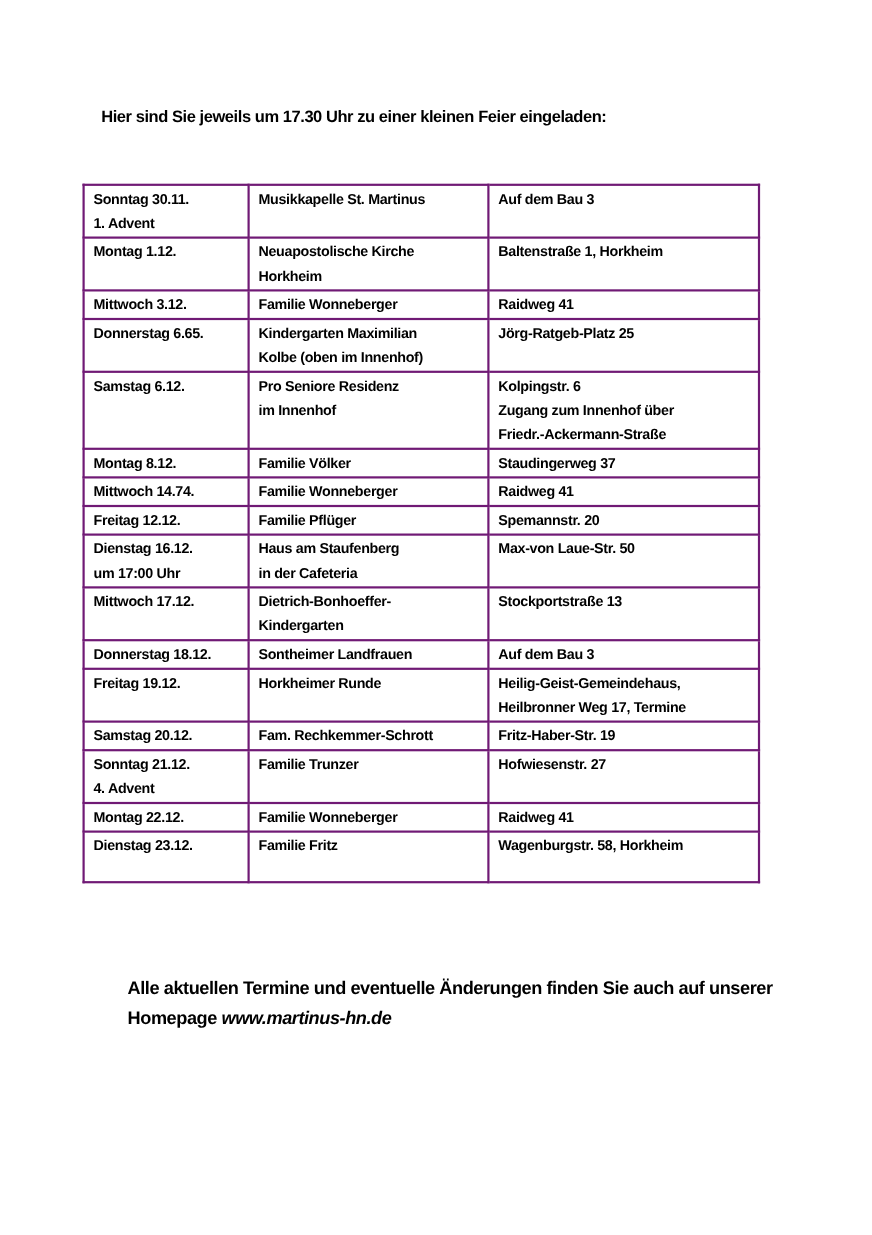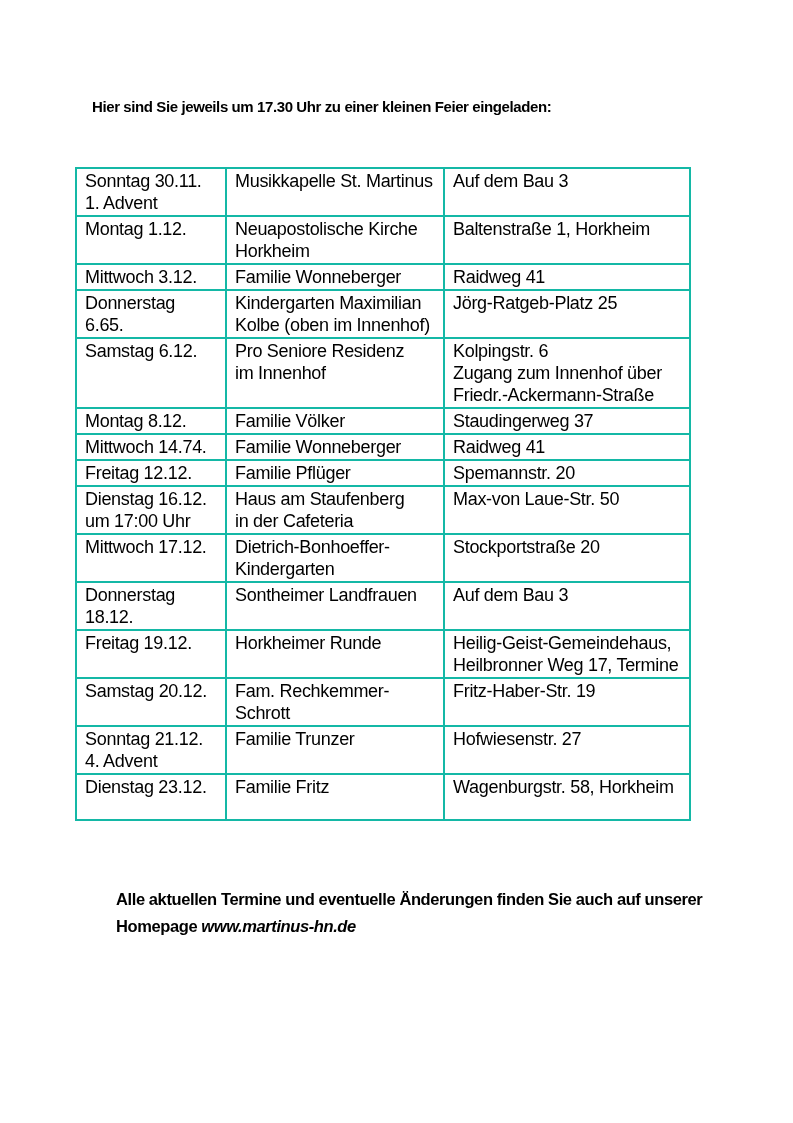--- a/index.html
+++ b/index.html
@@ -26,24 +26,24 @@
   }
   .schedule-table {
     position: absolute;
     left: 75px;
     top: 167px;
     border-collapse: collapse;
     table-layout: fixed;
     width: 614px;
   }
   .schedule-table td {
-    border: 2px solid #14b8a6;
+    border: 2px solid #701a75;
     vertical-align: top;
-    font-size: 18px;
-    font-weight: 400;
+    font-size: 13px;
+    font-weight: 700;
     line-height: 22px;
     letter-spacing: -0.3px;
     padding: 1px 7px 1px 8px;
     white-space: pre-line;
     overflow: hidden;
   }
   .schedule-table tbody tr:last-child td {
     height: 42px;
   }
   .col-date    { width: 150px; }
@@ -135,21 +135,21 @@
 um 17:00 Uhr</td>
     <td>Haus am Staufenberg
 in der Cafeteria</td>
     <td>Max-von Laue-Str. 50</td>
   </tr>
 
   <tr>
     <td>Mittwoch 17.12.</td>
     <td>Dietrich-Bonhoeffer-
 Kindergarten</td>
-    <td>Stockportstraße 20</td>
+    <td>Stockportstraße 13</td>
   </tr>
 
   <tr>
     <td>Donnerstag 18.12.</td>
     <td>Sontheimer Landfrauen</td>
     <td>Auf dem Bau 3</td>
   </tr>
 
   <tr>
     <td>Freitag 19.12.</td>
@@ -164,20 +164,25 @@
     <td>Fritz-Haber-Str. 19</td>
   </tr>
 
   <tr>
     <td>Sonntag 21.12.
 4. Advent</td>
     <td>Familie Trunzer</td>
     <td>Hofwiesenstr. 27</td>
   </tr>
 
+  <tr>
+    <td>Montag 22.12.</td>
+    <td>Familie Wonneberger</td>
+    <td>Raidweg 41</td>
+  </tr>
 
   <tr>
     <td>Dienstag 23.12.</td>
     <td>Familie Fritz</td>
     <td>Wagenburgstr. 58, Horkheim</td>
   </tr>
 </tbody>
 </table>
 
 <div class="page-footer">

